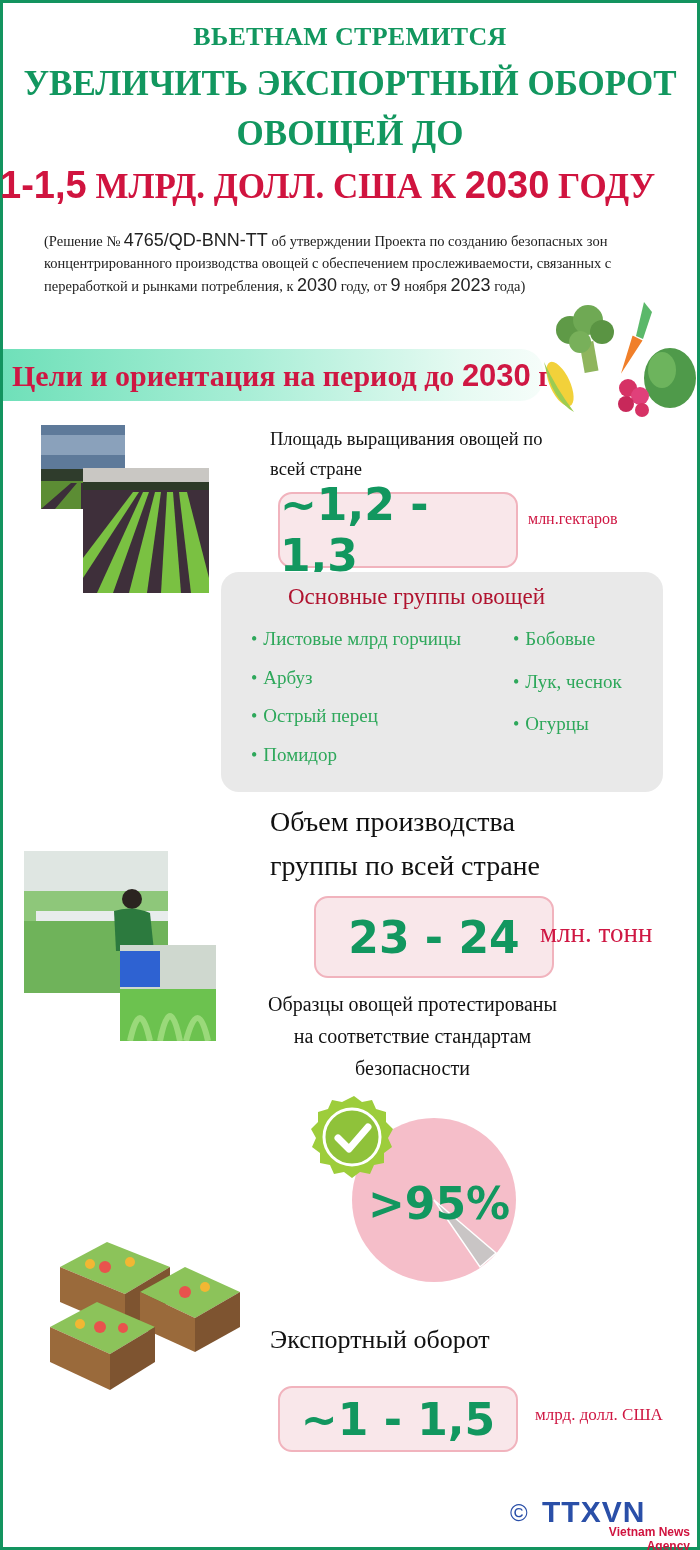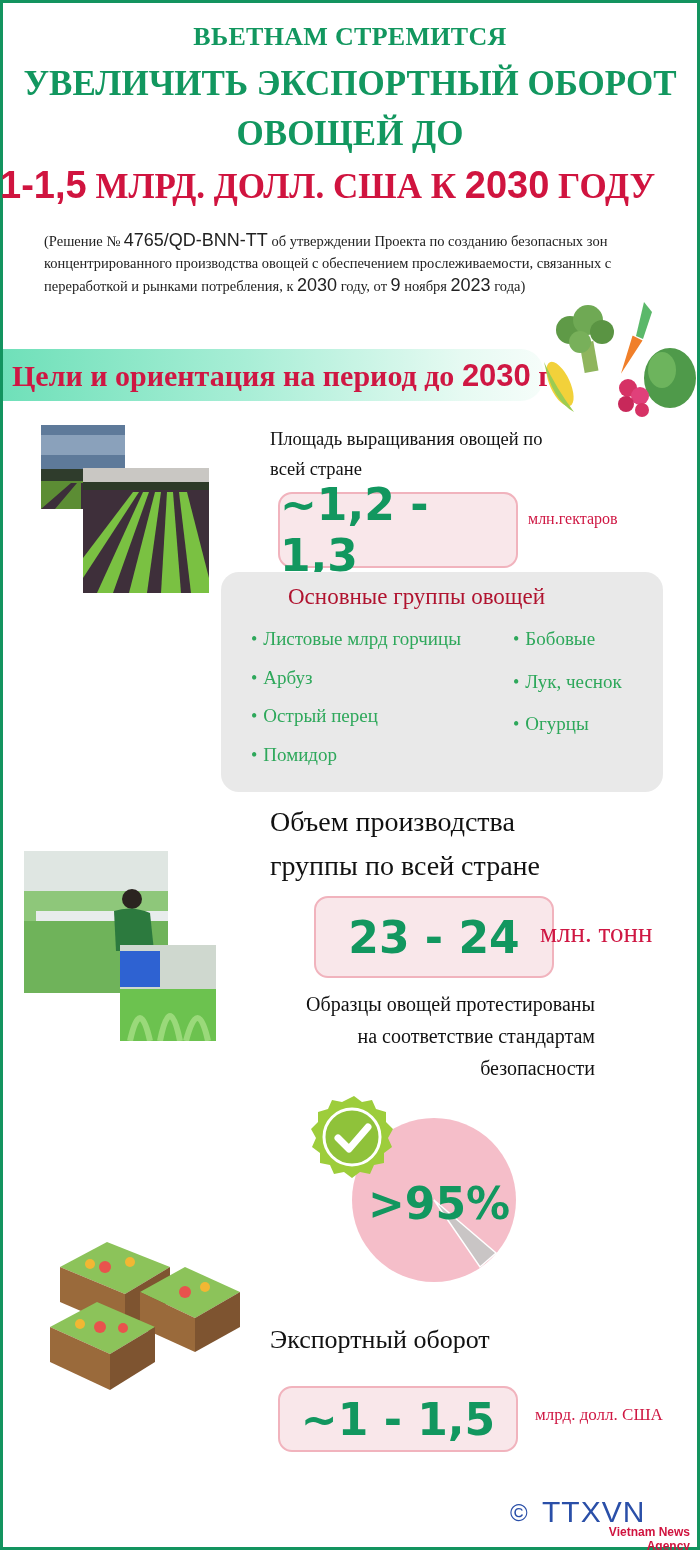--- a/index.html
+++ b/index.html
@@ -144,21 +144,21 @@
   <rect width="96" height="96" fill="#cfd8cf"></rect>
   <rect x="0" y="6" width="40" height="36" fill="#2e62d2"></rect>
   <rect y="44" width="96" height="52" fill="#6cc24f"></rect>
   <path d="M10 96 Q20 50 30 96 M40 96 Q50 46 60 96 M66 96 Q78 50 88 96" stroke="#9ad97a" stroke-width="6" fill="none"></path>
 </svg>
 <div class="valbox" style="top:896px;left:278px;width:240px;height:82px;margin-left:36px;">
   <span style="font-size:44px;">23 - 24</span>
 </div>
 <div class="unit" style="top:918px;left:540px;font-size:27px;">млн. тонн</div>
 
-<div class="label" style="top:988px;left:230px;width:365px;text-align:right;font-size:20px;line-height:32px;">
+<div class="label" style="top:988px;left:230px;width:365px;text-align:center;font-size:20px;line-height:32px;">
   <div>Образцы овощей протестированы</div>
   <div>на соответствие стандартам</div>
   <div>безопасности</div>
 </div>
 <svg style="position:absolute;left:300px;top:1090px;width:230px;height:200px" viewBox="0 0 230 200">
   <circle cx="134" cy="110" r="82" fill="#f5bec9"></circle>
   <path d="M134 110 L196 163 L180 177 Z" fill="#c9c5c5" stroke="#fff" stroke-width="1.5"></path>
   <g>
     <polygon points="54,6 62,12 72,10 76,19 86,22 86,32 93,39 88,48 92,57 84,63 84,73 74,75 70,84 60,82 52,88 44,82 34,84 30,75 20,73 20,63 12,57 16,48 11,39 18,32 18,22 28,19 32,10 42,12" fill="#9dcd3b"></polygon>
     <circle cx="52" cy="47" r="28" fill="#8fc23a" stroke="#fff" stroke-width="3"></circle>
@@ -193,15 +193,15 @@
   </g>
 </svg>
 <div class="label" style="top:1325px;left:270px;font-size:26px;">Экспортный оборот</div>
 <div class="valbox" style="top:1386px;left:278px;width:240px;height:66px;">
   <span style="font-size:44px;">~1 - 1,5</span>
 </div>
 <div class="unit" style="top:1405px;left:535px;font-size:17px;">млрд. долл. США</div>
 
 <div class="logo">
   <span style="position:absolute;left:0;top:2px;font-family:'Liberation Sans',sans-serif;font-size:24px;color:#2a4fa8;">©</span>
-  <span style="position:absolute;left:32px;top:-2px;font-family:'Liberation Sans',sans-serif;font-weight:400;font-size:30px;color:#2a4fa8;letter-spacing:1px;">TTXVN</span>
+  <span style="position:absolute;left:32px;top:-2px;font-family:'Liberation Sans',sans-serif;font-weight:700;font-size:30px;color:#2a4fa8;letter-spacing:1px;">TTXVN</span>
   <span style="position:absolute;left:68px;top:28px;font-family:'Liberation Sans',sans-serif;font-size:12px;color:#d0143f;font-weight:bold;text-align:right;">Vietnam News Agency</span>
 </div>
 
 </body></html>

